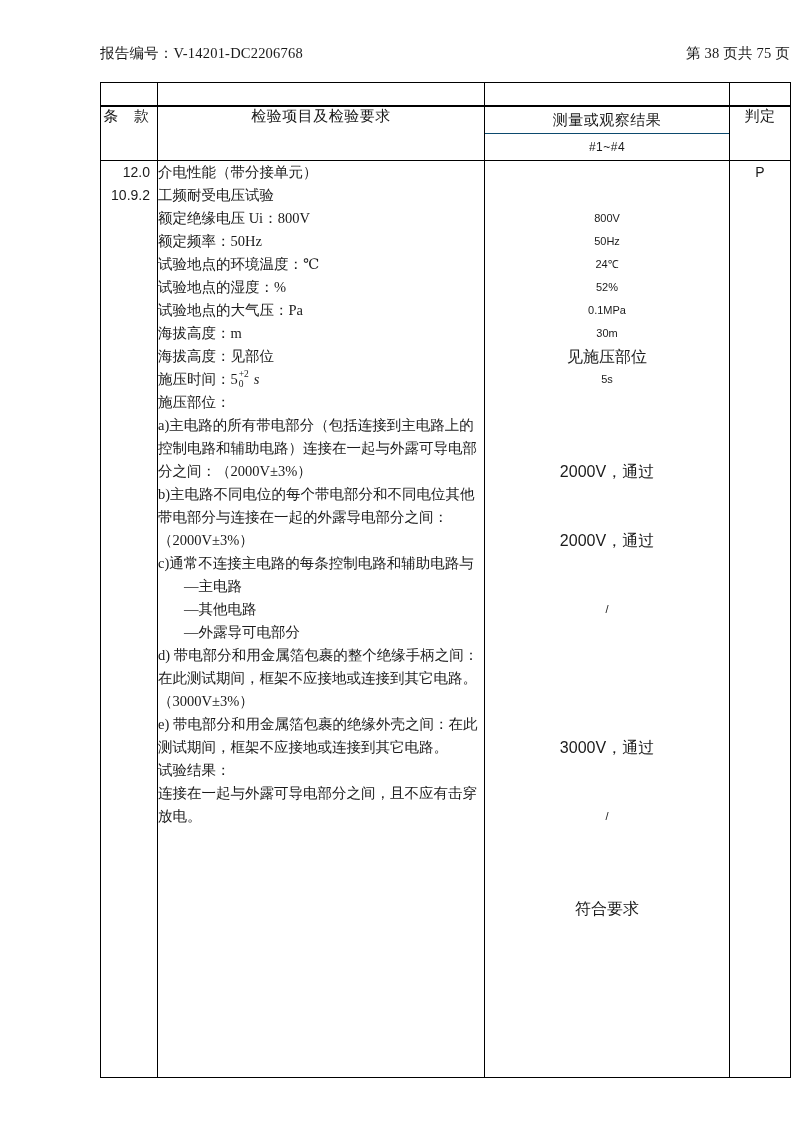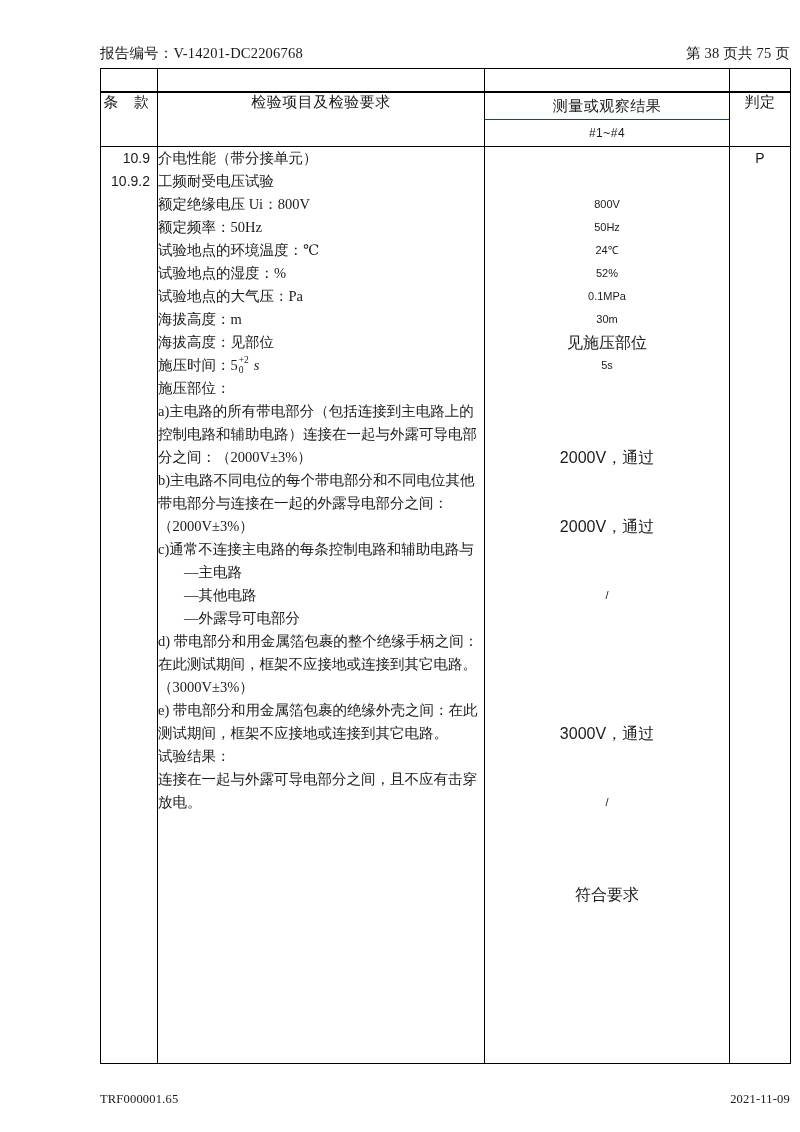--- a/index.html
+++ b/index.html
@@ -38,21 +38,21 @@
   .page-header .report-no { white-space: nowrap; }
   .page-header .pager {
     display: flex;
     white-space: nowrap;
   }
 
   
   .sheet {
     position: absolute;
     left: 68px;
-    top: 68px;
+    top: 82px;
     width: 690px;
   }
 
   table.report {
     border-collapse: collapse;
     width: 690px;
     table-layout: fixed;
   }
   table.report td, table.report th {
     border: 1px solid #000;
@@ -201,21 +201,21 @@
         <td class="hdr-cell result-stack">
           <div class="r-top">测量或观察结果</div>
           <div class="r-bot">#1~#4</div>
         </td>
         <td class="hdr-cell">判定</td>
       </tr>
 
       <tr>
 
         <td class="body-cell clause-col">
-          <div class="clause-line">10.9</div>
+          <div class="clause-line">12.0</div>
           <div class="clause-line">10.9.2</div>
         </td>
 
         <td class="body-cell item-col">
           <div class="line">介电性能（带分接单元）</div>
           <div class="line">工频耐受电压试验</div>
           <div class="line">额定绝缘电压 Ui：800V</div>
           <div class="line">额定频率：50Hz</div>
           <div class="line">试验地点的环境温度：℃</div>
           <div class="line">试验地点的湿度：%</div>
@@ -274,18 +274,14 @@
 
         <td class="body-cell verdict-col">
           <div class="verdict-line">P</div>
         </td>
 
       </tr>
     </tbody>
       </table>
   </div>
 
-  <div class="page-footer">
-    <span>TRF000001.65</span>
-    <span>2021-11-09</span>
-  </div>
 
 </div>
 
 </body></html>

